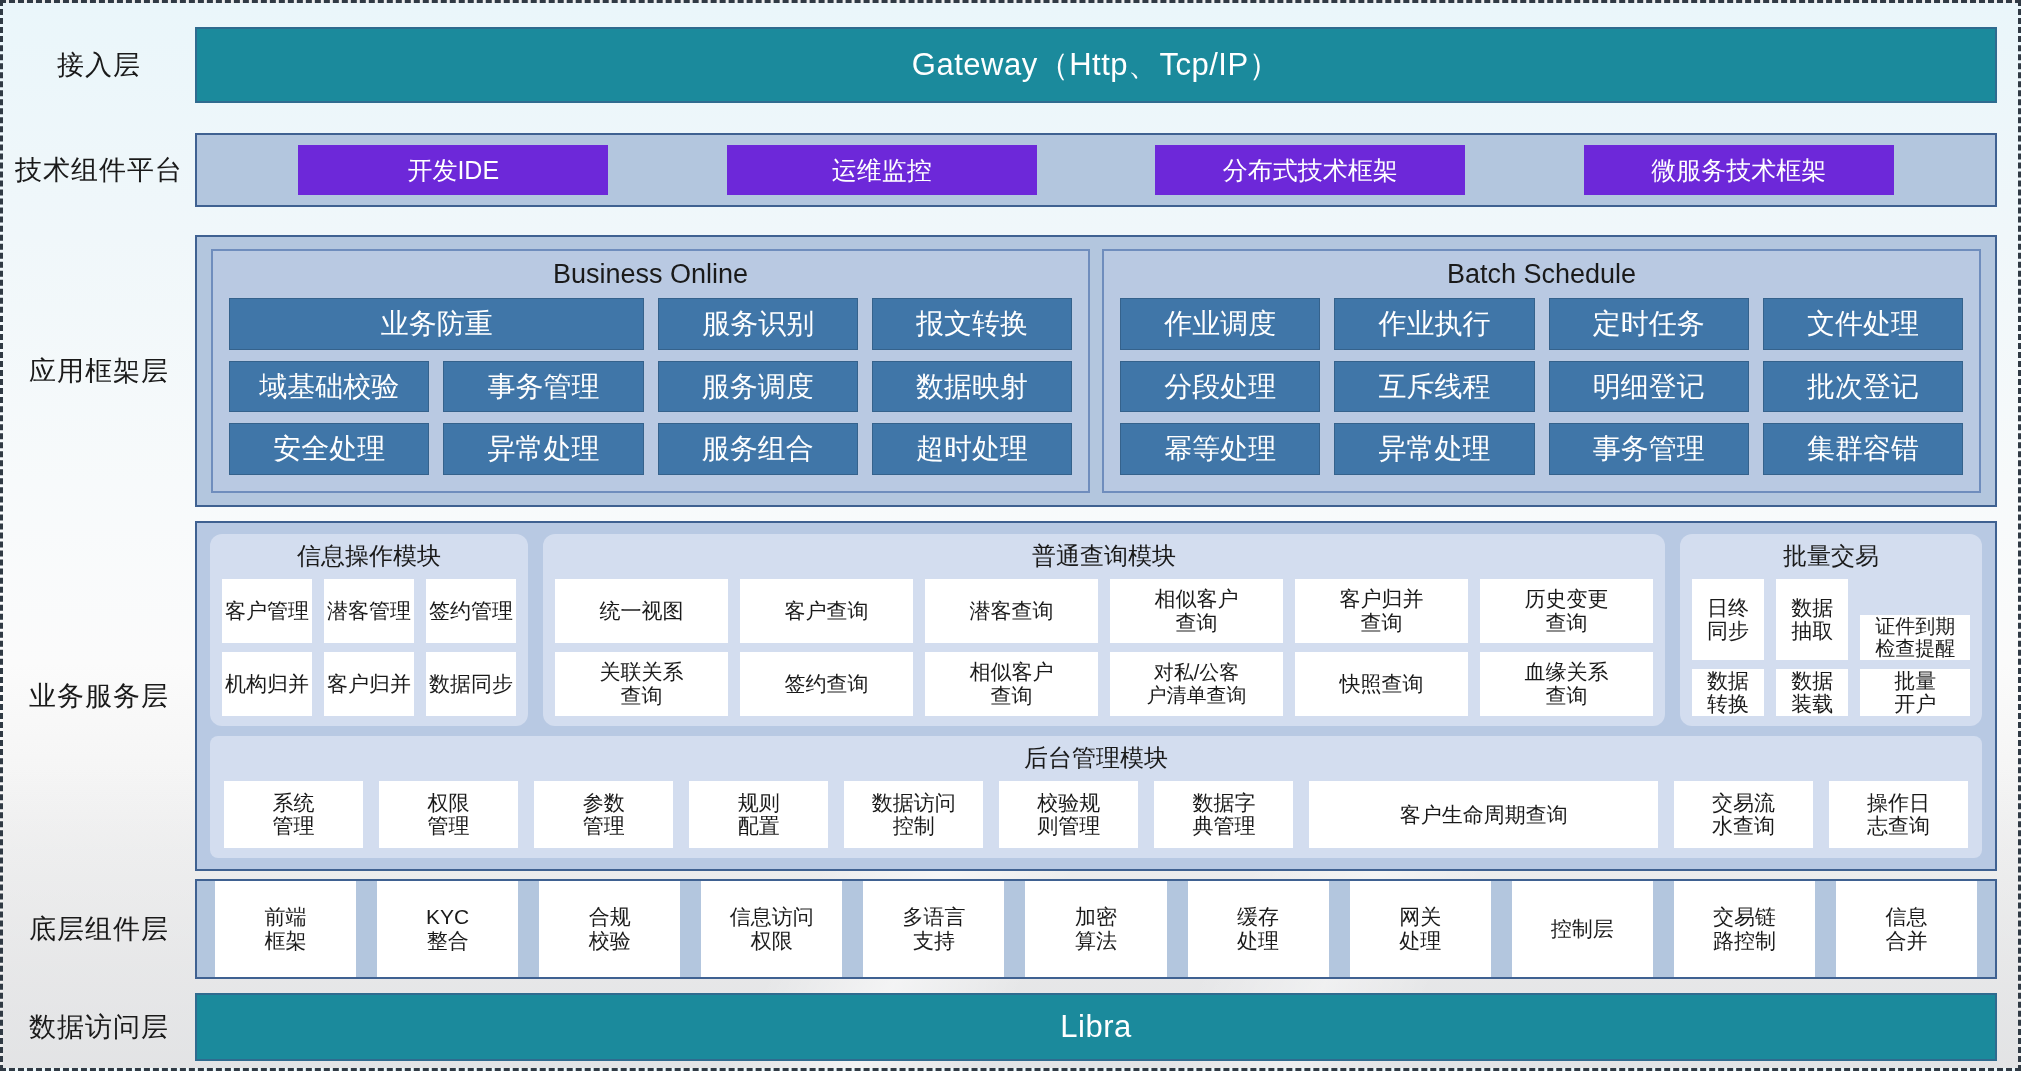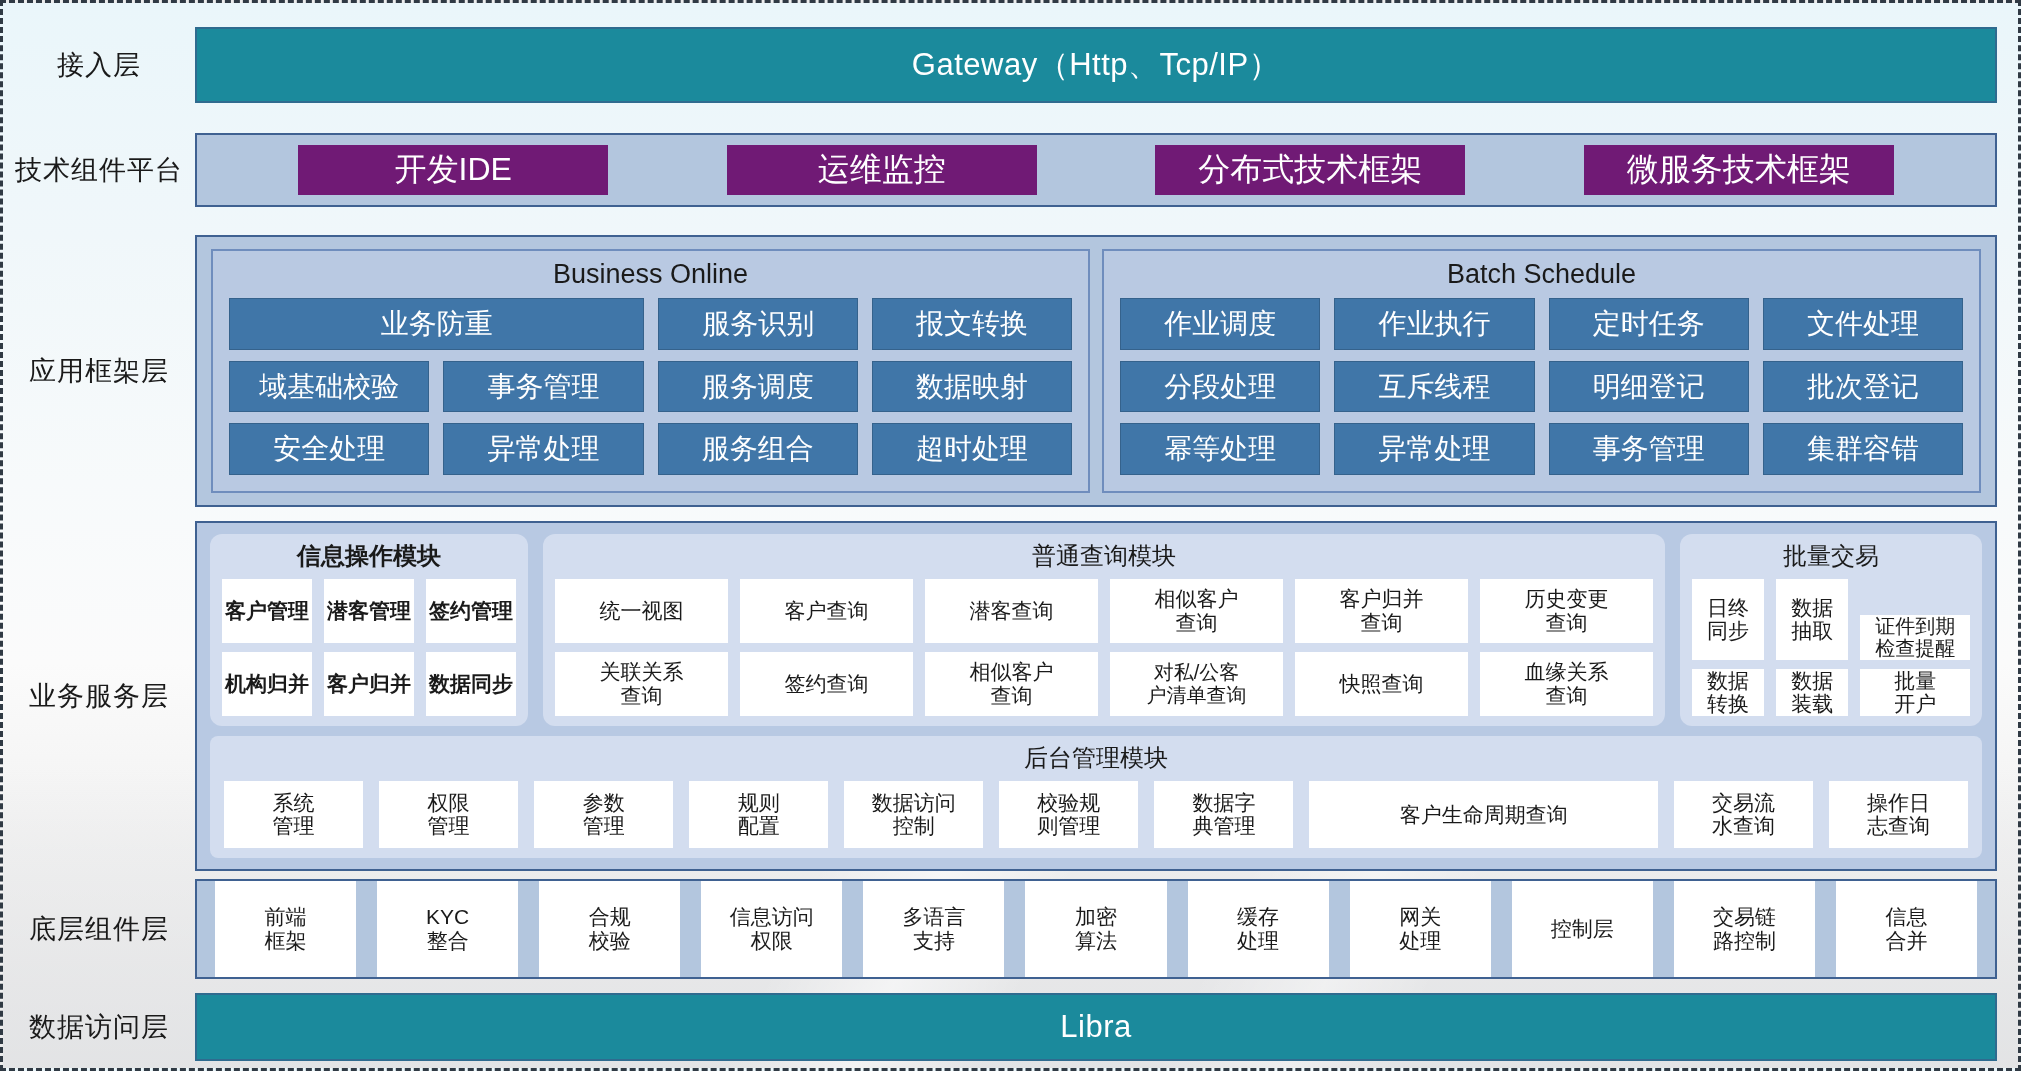--- a/index.html
+++ b/index.html
@@ -53,23 +53,23 @@
 
   
   .tech-band {
     height: 100%;
     background: #b3c6de;
     border: 2px solid #3f6191;
     display: flex; align-items: center; justify-content: space-around;
     padding: 0 42px;
   }
   .tech-chip {
-    background: #701a75;
+    background: #6d28d9;
     color: #ffffff;
-    font-size: 32px;
+    font-size: 25px;
     height: 50px;
     min-width: 310px;
     display: flex; align-items: center; justify-content: center;
   }
 
   
   .appfw-band {
     height: 100%;
     background: #b3c6de;
     border: 2px solid #3f6191;
@@ -108,21 +108,21 @@
     display: flex; flex-direction: column; gap: 10px;
     padding: 11px 13px;
   }
   .svc-top { display: flex; gap: 15px; flex: 0 0 175px; }
   .svc-card {
     background: #d3ddef;
     border-radius: 12px;
     display: flex; flex-direction: column;
     padding: 3px 12px 10px 12px;
   }
-  .svc-card.info { flex: 0 0 318px; font-weight: bold; }
+  .svc-card.info { flex: 0 0 318px; }
   .svc-card.query { flex: 1 1 auto; }
   .svc-card.batch { flex: 0 0 302px; }
   .svc-card-title {
     text-align: center; font-size: 24px; color: #1a1a1a;
     padding: 3px 0 7px 0;
   }
   .svc-rows { display: flex; flex-direction: column; gap: 9px; flex: 1 1 auto; }
   .svc-row { display: flex; gap: 12px; flex: 1 1 auto; }
   .white-chip {
     background: #ffffff;

